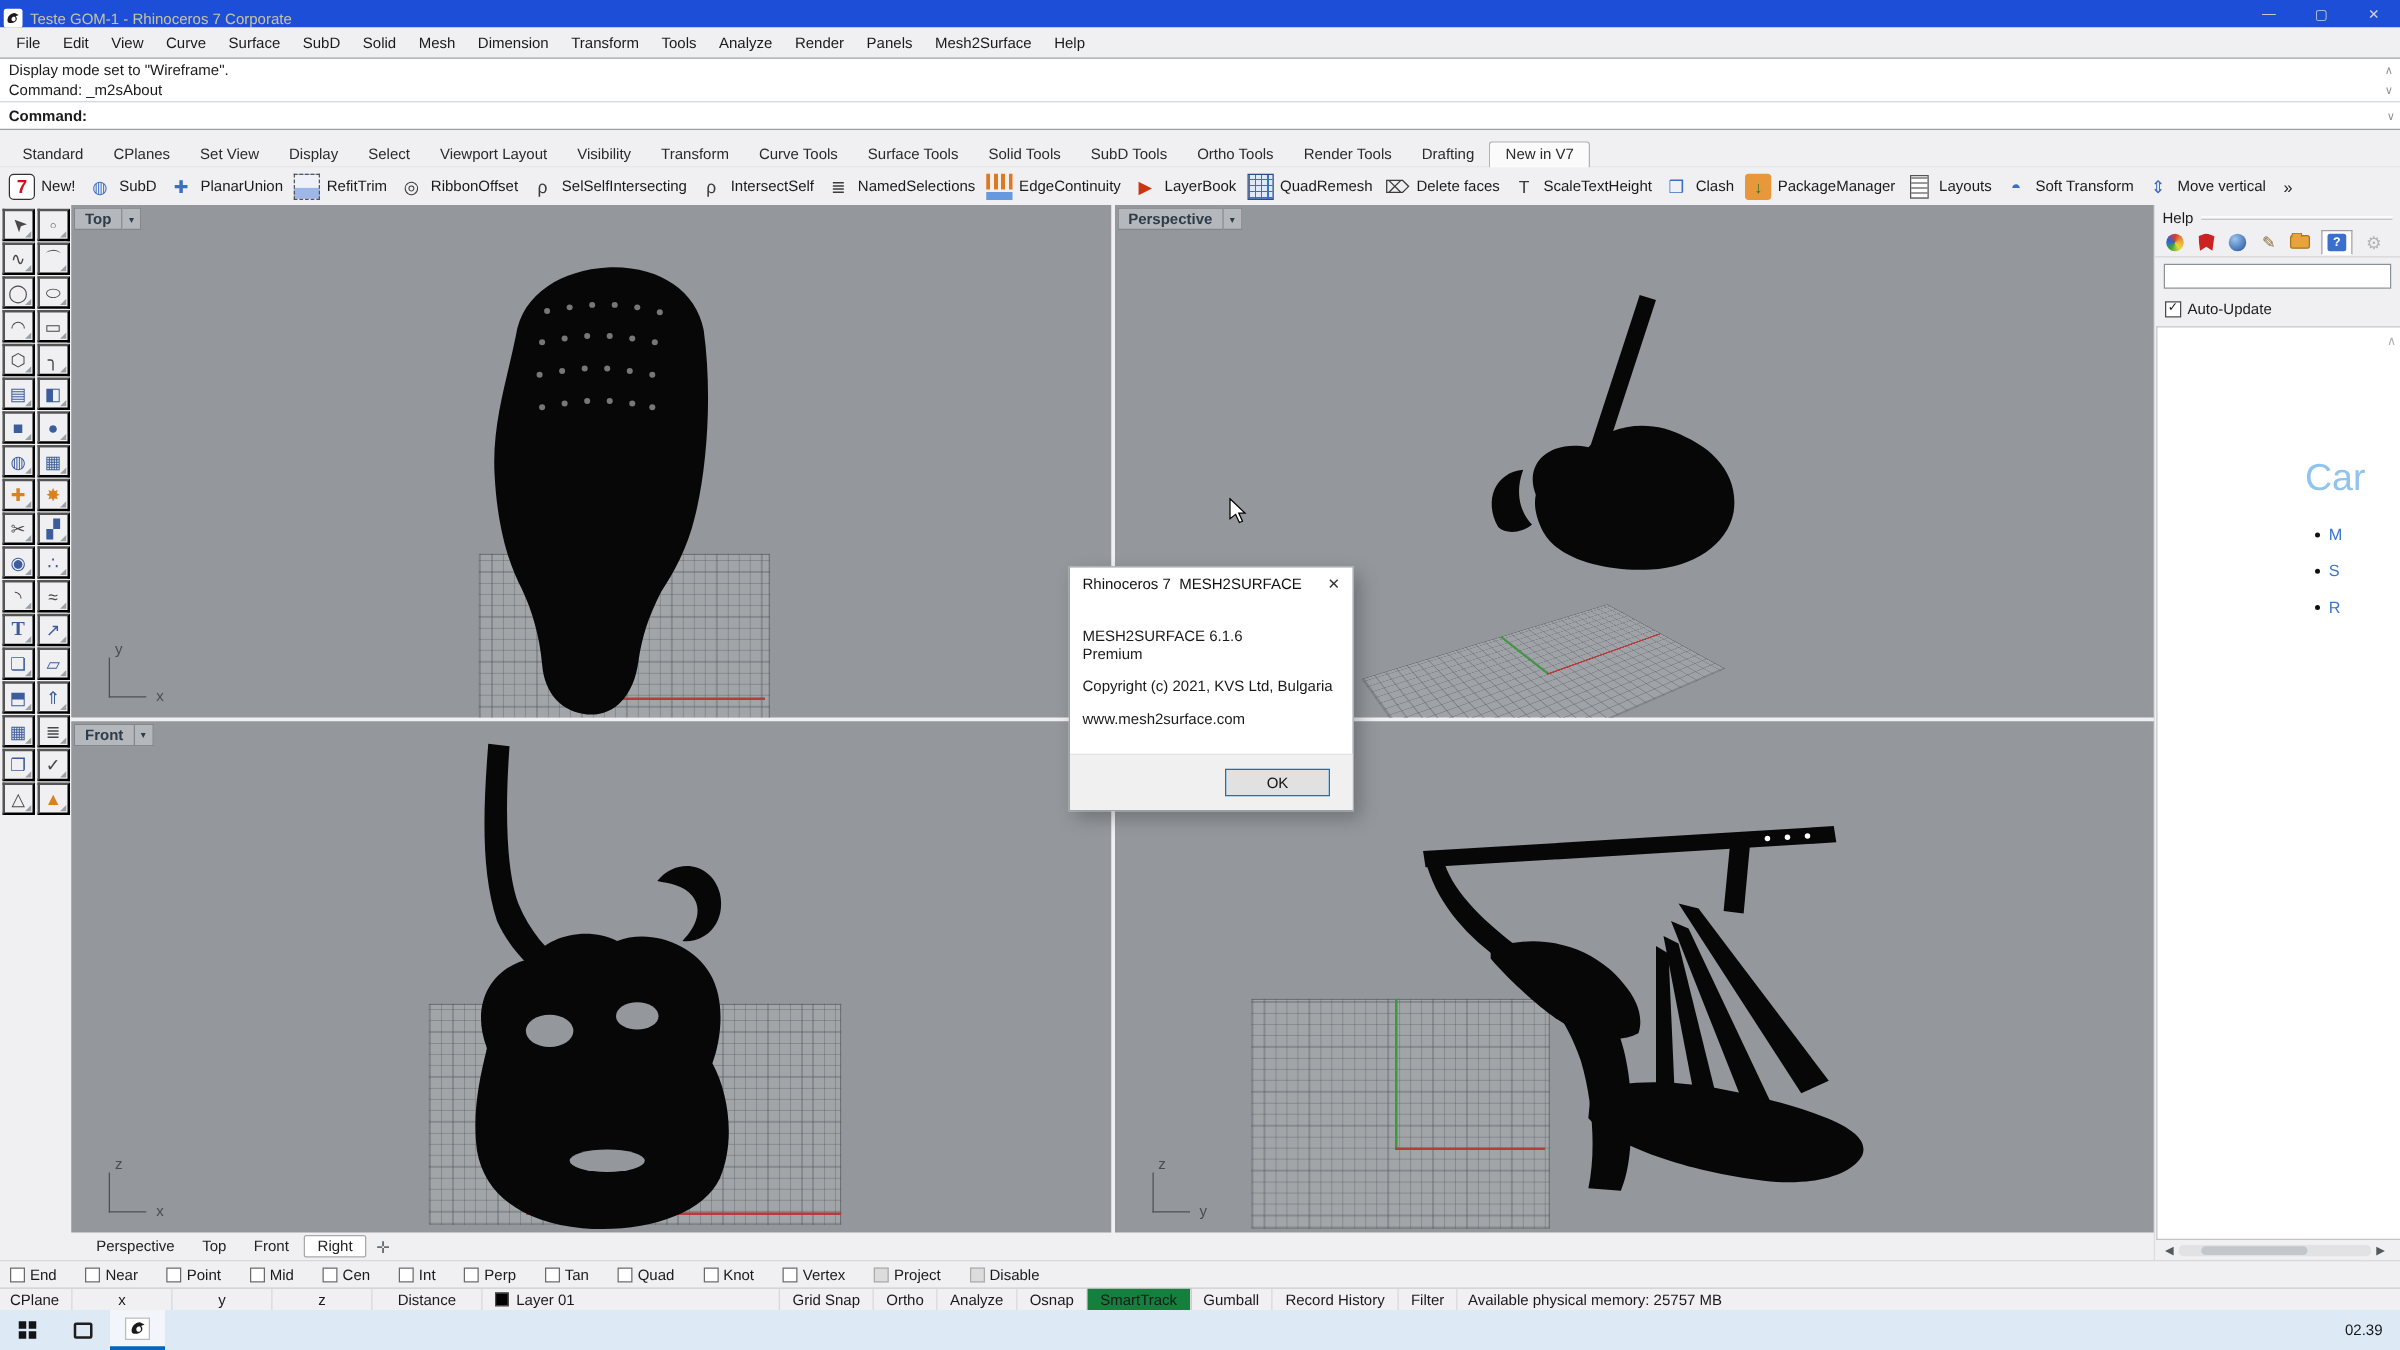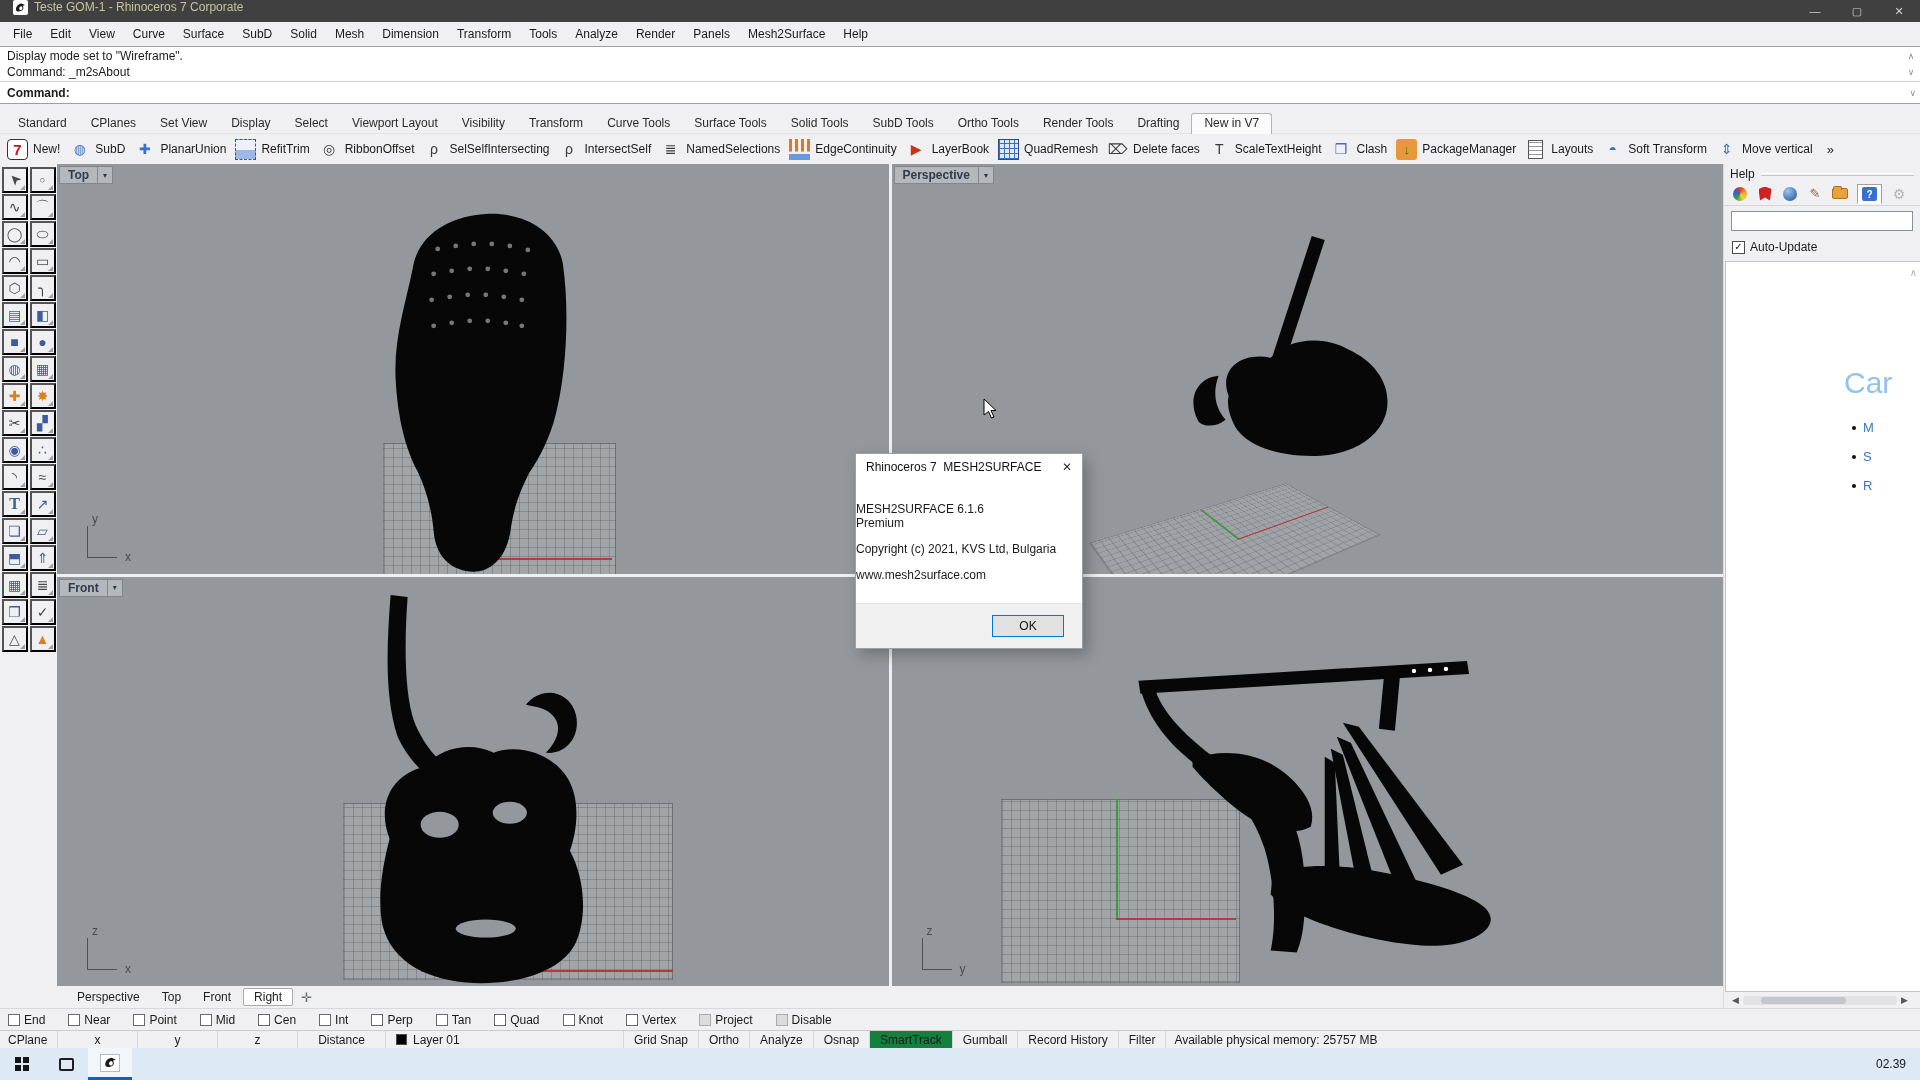--- a/index.html
+++ b/index.html
@@ -1,20 +1,20 @@
 <!DOCTYPE html>
 <html><head>
 <meta charset="utf-8">
 <style>
 *{margin:0;padding:0;box-sizing:border-box}
 html,body{width:1920px;height:1080px;overflow:hidden;font-family:"Liberation Sans",sans-serif;font-size:12px;color:#1a1a1a;background:#f0f0f2}
 .app{display:flex;flex-direction:column;width:1920px;height:1080px;position:relative}
 
 
-.titlebar{height:22px;background:#404040;color:#c9c49d;display:flex;align-items:flex-start;padding-left:13px;gap:6px;flex:0 0 auto}
+.titlebar{height:22px;background:#1d4ed8;color:#c9c49d;display:flex;align-items:flex-end;padding-left:3px;gap:6px;flex:0 0 auto}
 .titlebar .appicon{width:15px;height:15px;background:#fff;border-radius:2px;display:flex;align-items:center;justify-content:center}
 .titlebar .appicon svg{width:13px;height:13px}
 .tb-controls{margin-left:auto;display:flex;height:100%}
 .tb-wbtn{width:42px;display:flex;align-items:center;justify-content:center;color:#d2d2d2;font-size:11px}
 
 
 .menubar{height:24px;display:flex;align-items:center;padding-left:4px;background:#f0f0f2;flex:0 0 auto}
 .menu-item{padding:0 9px;line-height:24px;color:#1a1a1a}
 
 
@@ -138,24 +138,24 @@
 .tk-rhino{background:#f2f6fb;border-bottom:3px solid #0067c0}
 .tk-rhino .appicon2{width:20px;height:18px;background:#fff;border:1px solid #bbb;display:flex;align-items:center;justify-content:center}
 .tk-rhino svg{width:15px;height:15px}
 .tk-clock{margin-left:auto;padding-right:14px;color:#15181b}
 
 
 .dialog{position:absolute;left:855px;top:453px;width:228px;height:196px;background:#fff;border:1px solid #9aa0a6;box-shadow:5px 6px 14px rgba(0,0,0,.25);z-index:50;display:flex;flex-direction:column}
 .dlg-title-row{height:26px;display:flex;align-items:center;padding-left:10px;flex:0 0 auto}
 .dlg-title{white-space:pre;color:#111}
 .dlg-close{margin-left:auto;width:30px;height:100%;display:flex;align-items:center;justify-content:center;color:#333;font-size:12px}
-.dlg-body{padding:22px 0 0;line-height:14px;flex:1}
+.dlg-body{padding:22px 10px 0;line-height:14px;flex:1}
 .dlg-body .mt{margin-top:12px}
 .dlg-footer{height:45px;background:#f0f0f0;border-top:1px solid #e3e3e3;display:flex;align-items:flex-start;justify-content:flex-end;padding:11px 18px 0 0;flex:0 0 auto}
-.dlg-ok{width:72px;height:22px;background:#e1e1e1;border:1px solid #0078d7;font:inherit;color:#111}
+.dlg-ok{width:84px;height:22px;background:#e1e1e1;border:1px solid #0078d7;font:inherit;color:#111}
 
 
 .cursor{position:absolute;left:983px;top:398px;z-index:60}
 </style>
 </head>
 <body>
 
 <div class="app">
 
   <div class="titlebar">

